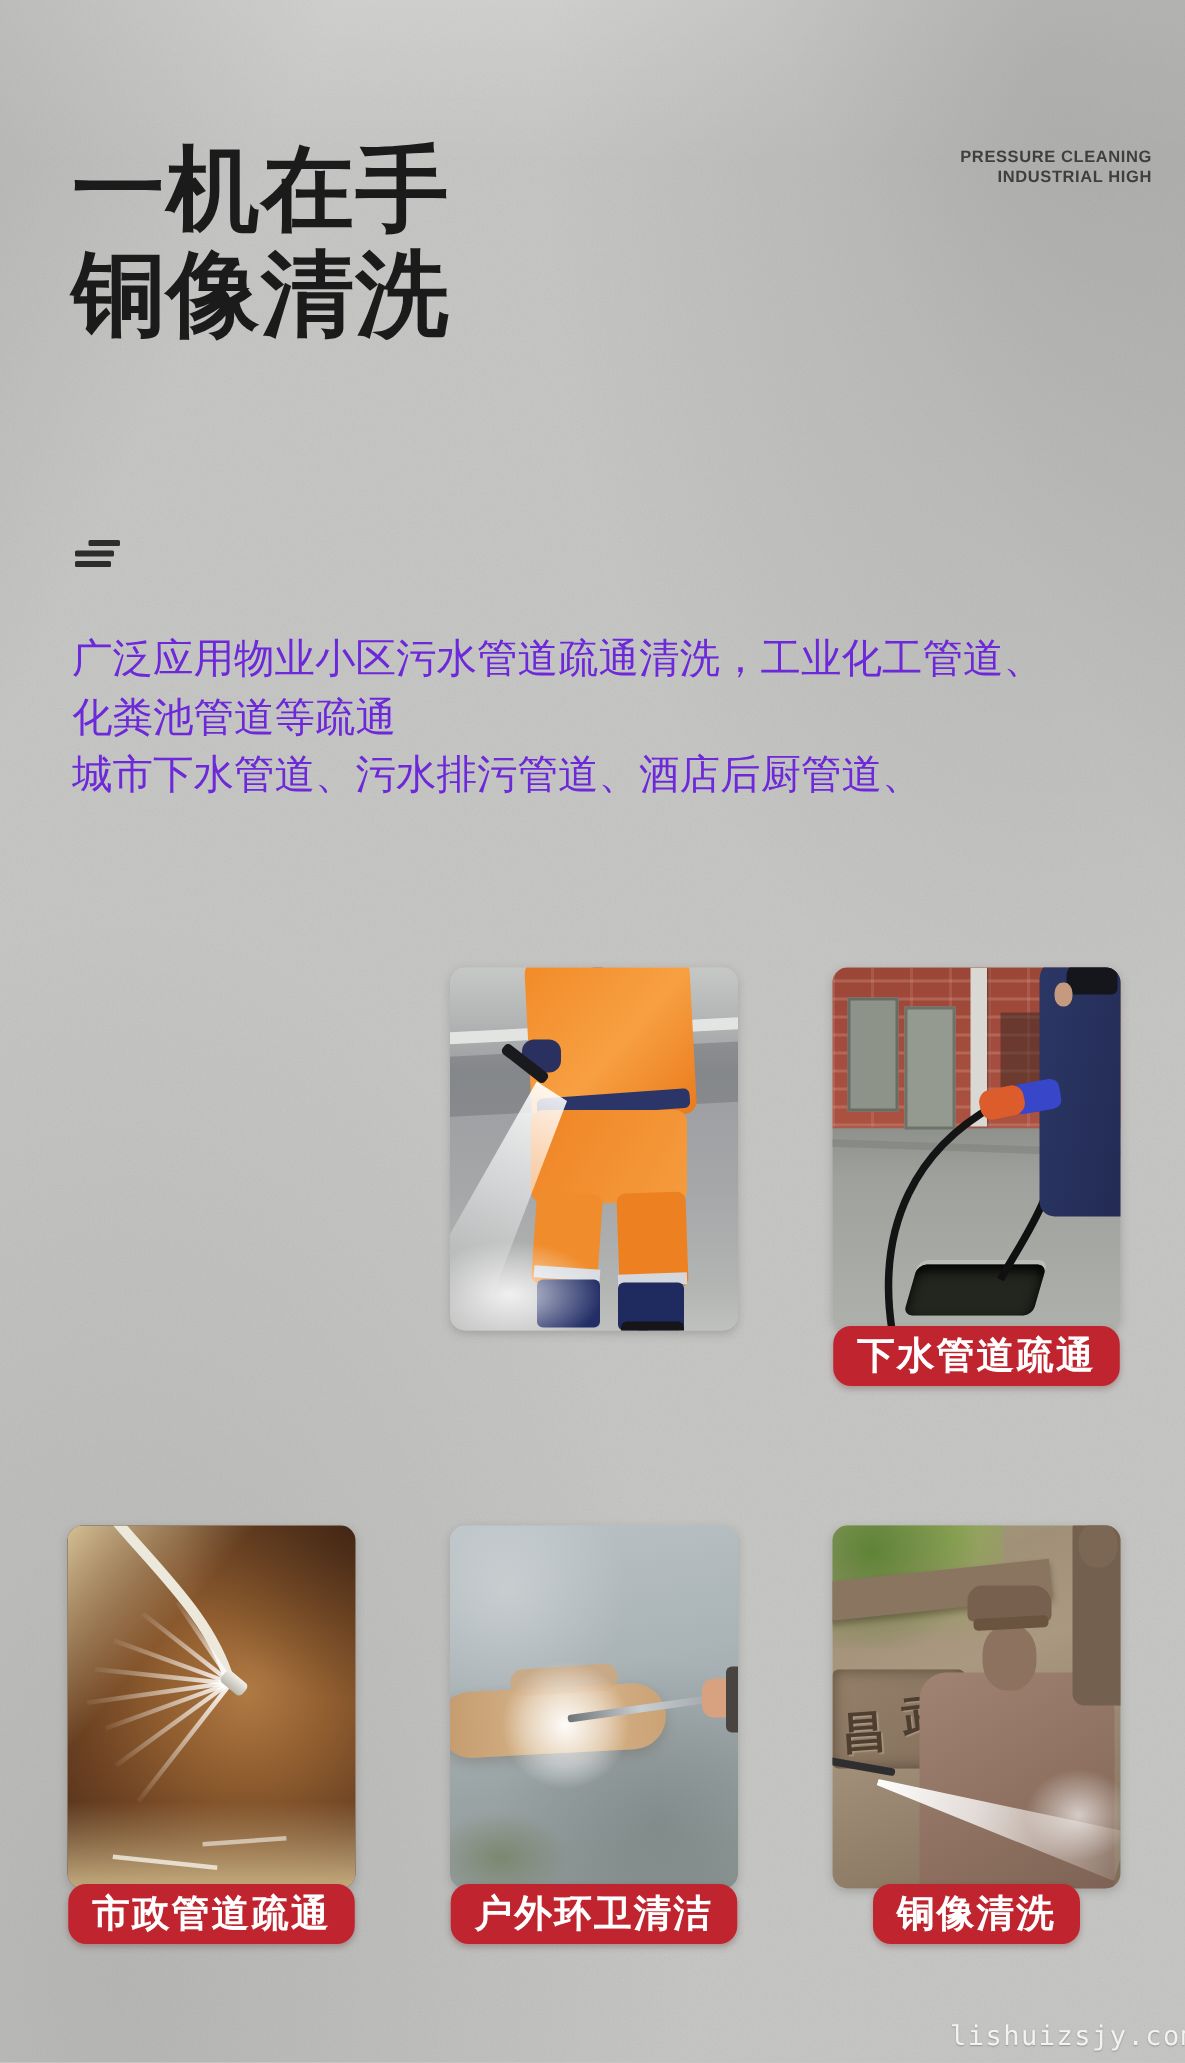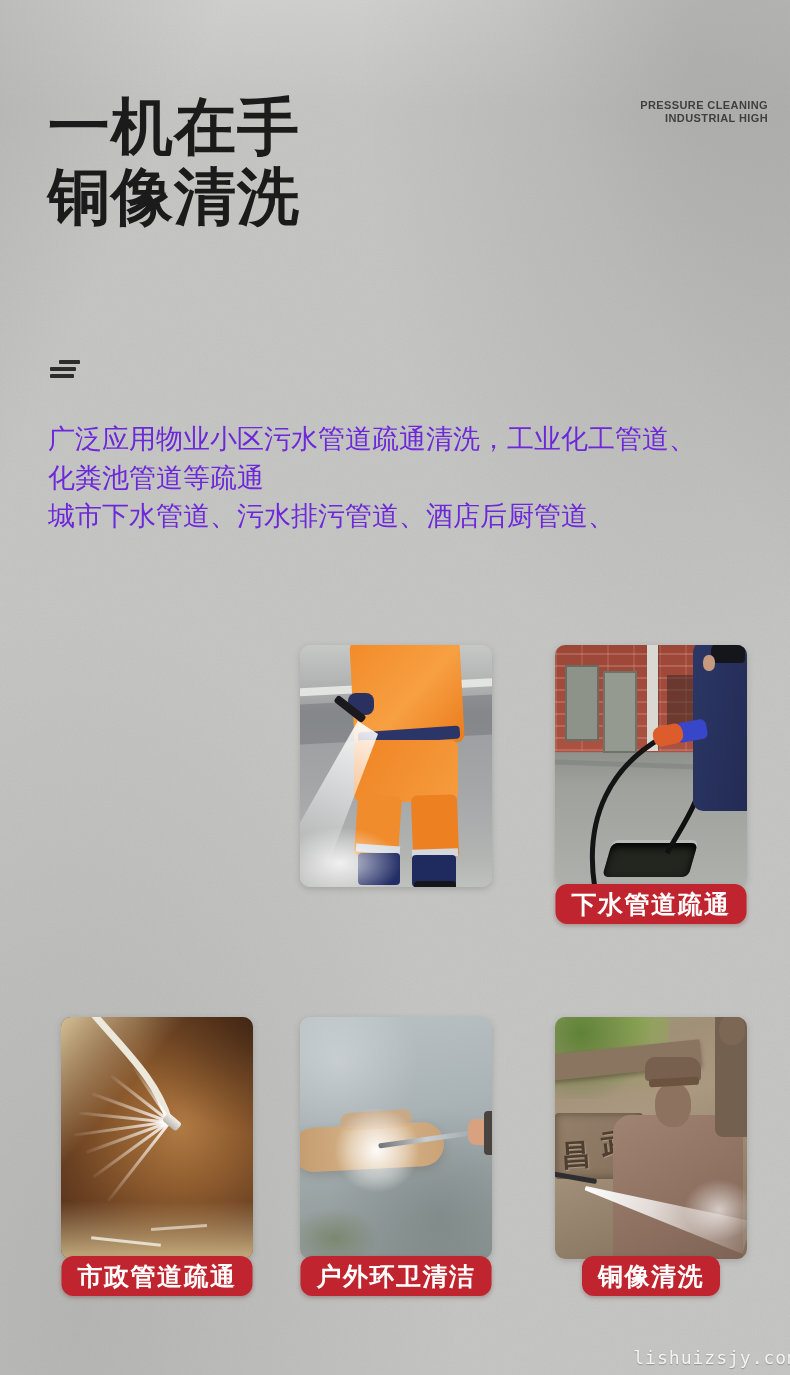--- a/index.html
+++ b/index.html
@@ -247,21 +247,21 @@
       </svg>
       <div class="p3-worker"></div>
       <div class="p3-cap"></div>
       <div class="p3-face"></div>
       <div class="p3-sleeve"></div>
       <div class="p3-glove"></div>
     </div>
     <div class="tag">下水管道疏通</div>
   </div>
 
-  <div class="card" style="left:61px;top:1017px">
+  <div class="card" style="left:45px;top:1017px">
     <div class="photo p4">
       <div class="p4-light"></div>
       <div class="p4-corner"></div>
       <svg width="192" height="242" style="left:0;top:0">
         <path d="M30,-6 C60,30 96,62 108,104" fill="none" stroke="#ece8dc" stroke-width="7"></path>
       </svg>
       <div class="p4-jet" style="left:8px;top:102px;width:102px;transform:rotate(-52deg)"></div>
       <div class="p4-jet" style="left:14px;top:102px;width:96px;transform:rotate(-36deg)"></div>
       <div class="p4-jet" style="left:20px;top:103px;width:90px;transform:rotate(-20deg)"></div>
       <div class="p4-jet" style="left:12px;top:103px;width:98px;transform:rotate(-8deg)"></div>

